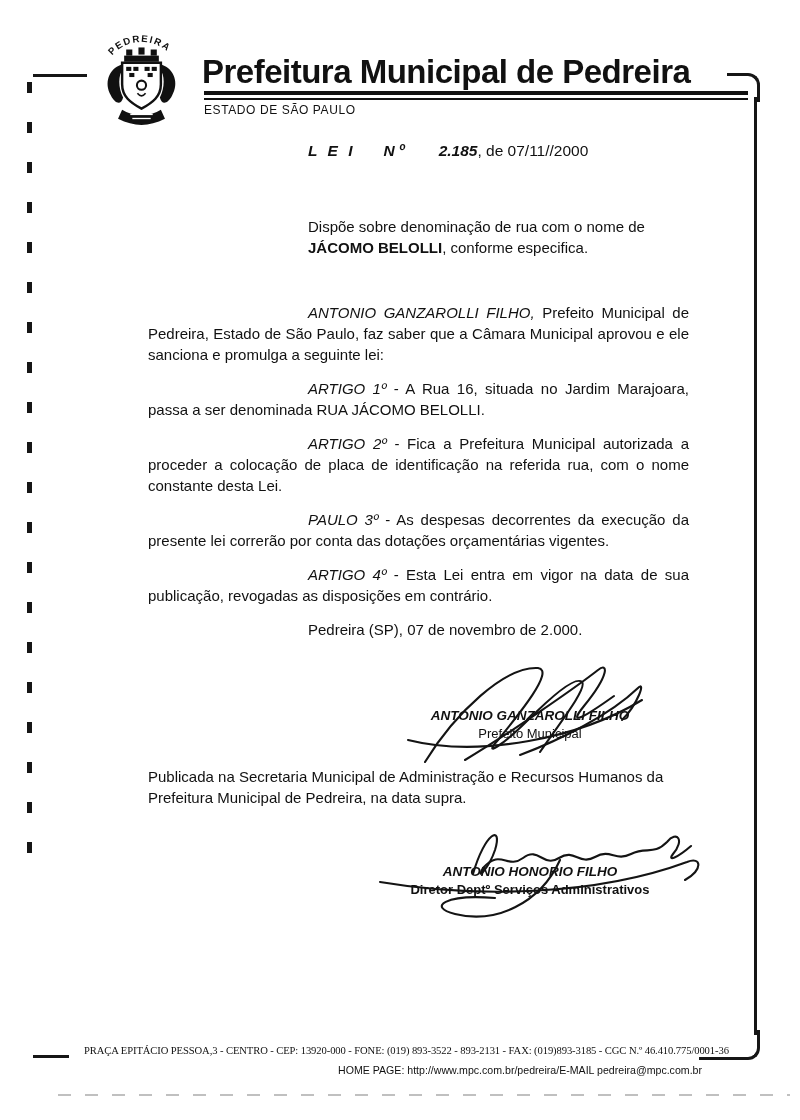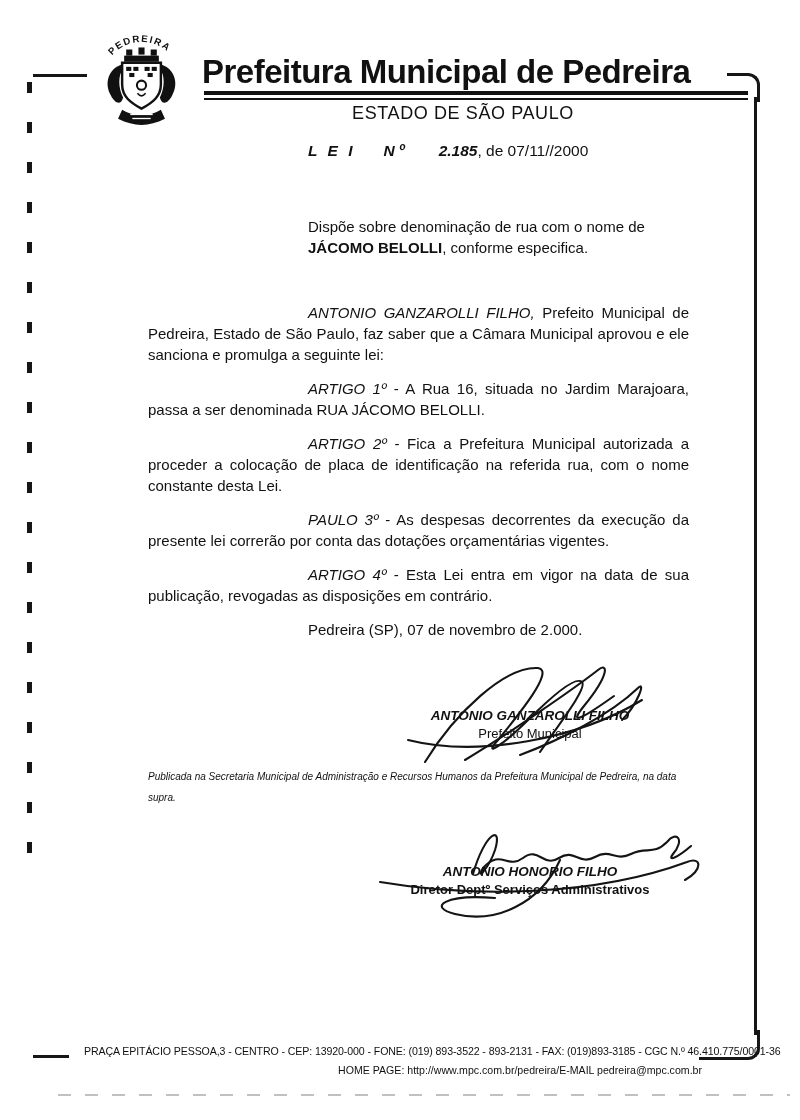--- a/index.html
+++ b/index.html
@@ -27,22 +27,22 @@
   }
   
   .crest{position:absolute;left:95px;top:24px;width:93px;height:102px;}
   .doc-title{
     position:absolute;left:202px;top:53px;width:548px;
     font-size:33px;font-weight:bold;letter-spacing:-0.5px;white-space:nowrap;
   }
   .rule-thick{position:absolute;left:204px;top:91px;width:544px;height:4px;background:#111;}
   .rule-thin{position:absolute;left:204px;top:98px;width:544px;height:2px;background:#111;}
   .estado{
-    position:absolute;left:191px;top:103px;width:544px;text-align:center;
-    font-size:18px;letter-spacing:.6px;
+    position:absolute;left:204px;top:103px;width:544px;text-align:left;
+    font-size:12px;letter-spacing:.6px;
   }
   
   .lei-line{position:absolute;left:308px;top:142px;font-size:15.5px;white-space:nowrap;}
   .lei-line .bi{font-weight:bold;font-style:italic;}
   .lei-line .sp1{display:inline-block;width:28px;}
   .lei-line .sp2{display:inline-block;width:34px;}
   .lei-word{letter-spacing:3px;}
   
   .ementa{position:absolute;left:308px;top:216px;width:392px;font-size:15px;line-height:21px;}
   .ementa b{font-weight:bold;}
@@ -63,25 +63,25 @@
     position:absolute;left:0;width:100%;text-align:center;
     font-size:13px;white-space:nowrap;
   }
   .sig-mayor{left:370px;top:658px;width:320px;height:115px;}
   .sig-mayor .sig-name{top:50px;}
   .sig-mayor .sig-title{top:68px;}
   .sig-director{left:355px;top:812px;width:350px;height:120px;}
   .sig-director .sig-name{top:52px;}
   .sig-director .sig-title{top:70px;font-weight:bold;}
   
-  .publication{position:absolute;left:148px;top:766px;width:548px;font-size:10px;line-height:21px;font-style:italic;}
+  .publication{position:absolute;left:148px;top:766px;width:548px;font-size:15px;line-height:21px;}
   
   .footer-line1{
     position:absolute;left:84px;top:1045px;width:662px;font-size:10.6px;
-    white-space:nowrap;letter-spacing:-0.1px;
+    white-space:nowrap;letter-spacing:-0.1px;font-family:Liberation Serif, serif;
   }
   .footer-line2{
     position:absolute;left:90px;top:1064px;width:612px;display:flex;
     justify-content:flex-end;font-size:10.6px;
   }
   .ink{stroke:#141414;fill:none;stroke-width:2.1;stroke-linecap:round;}
 </style>
 </head>
 <body>
 

